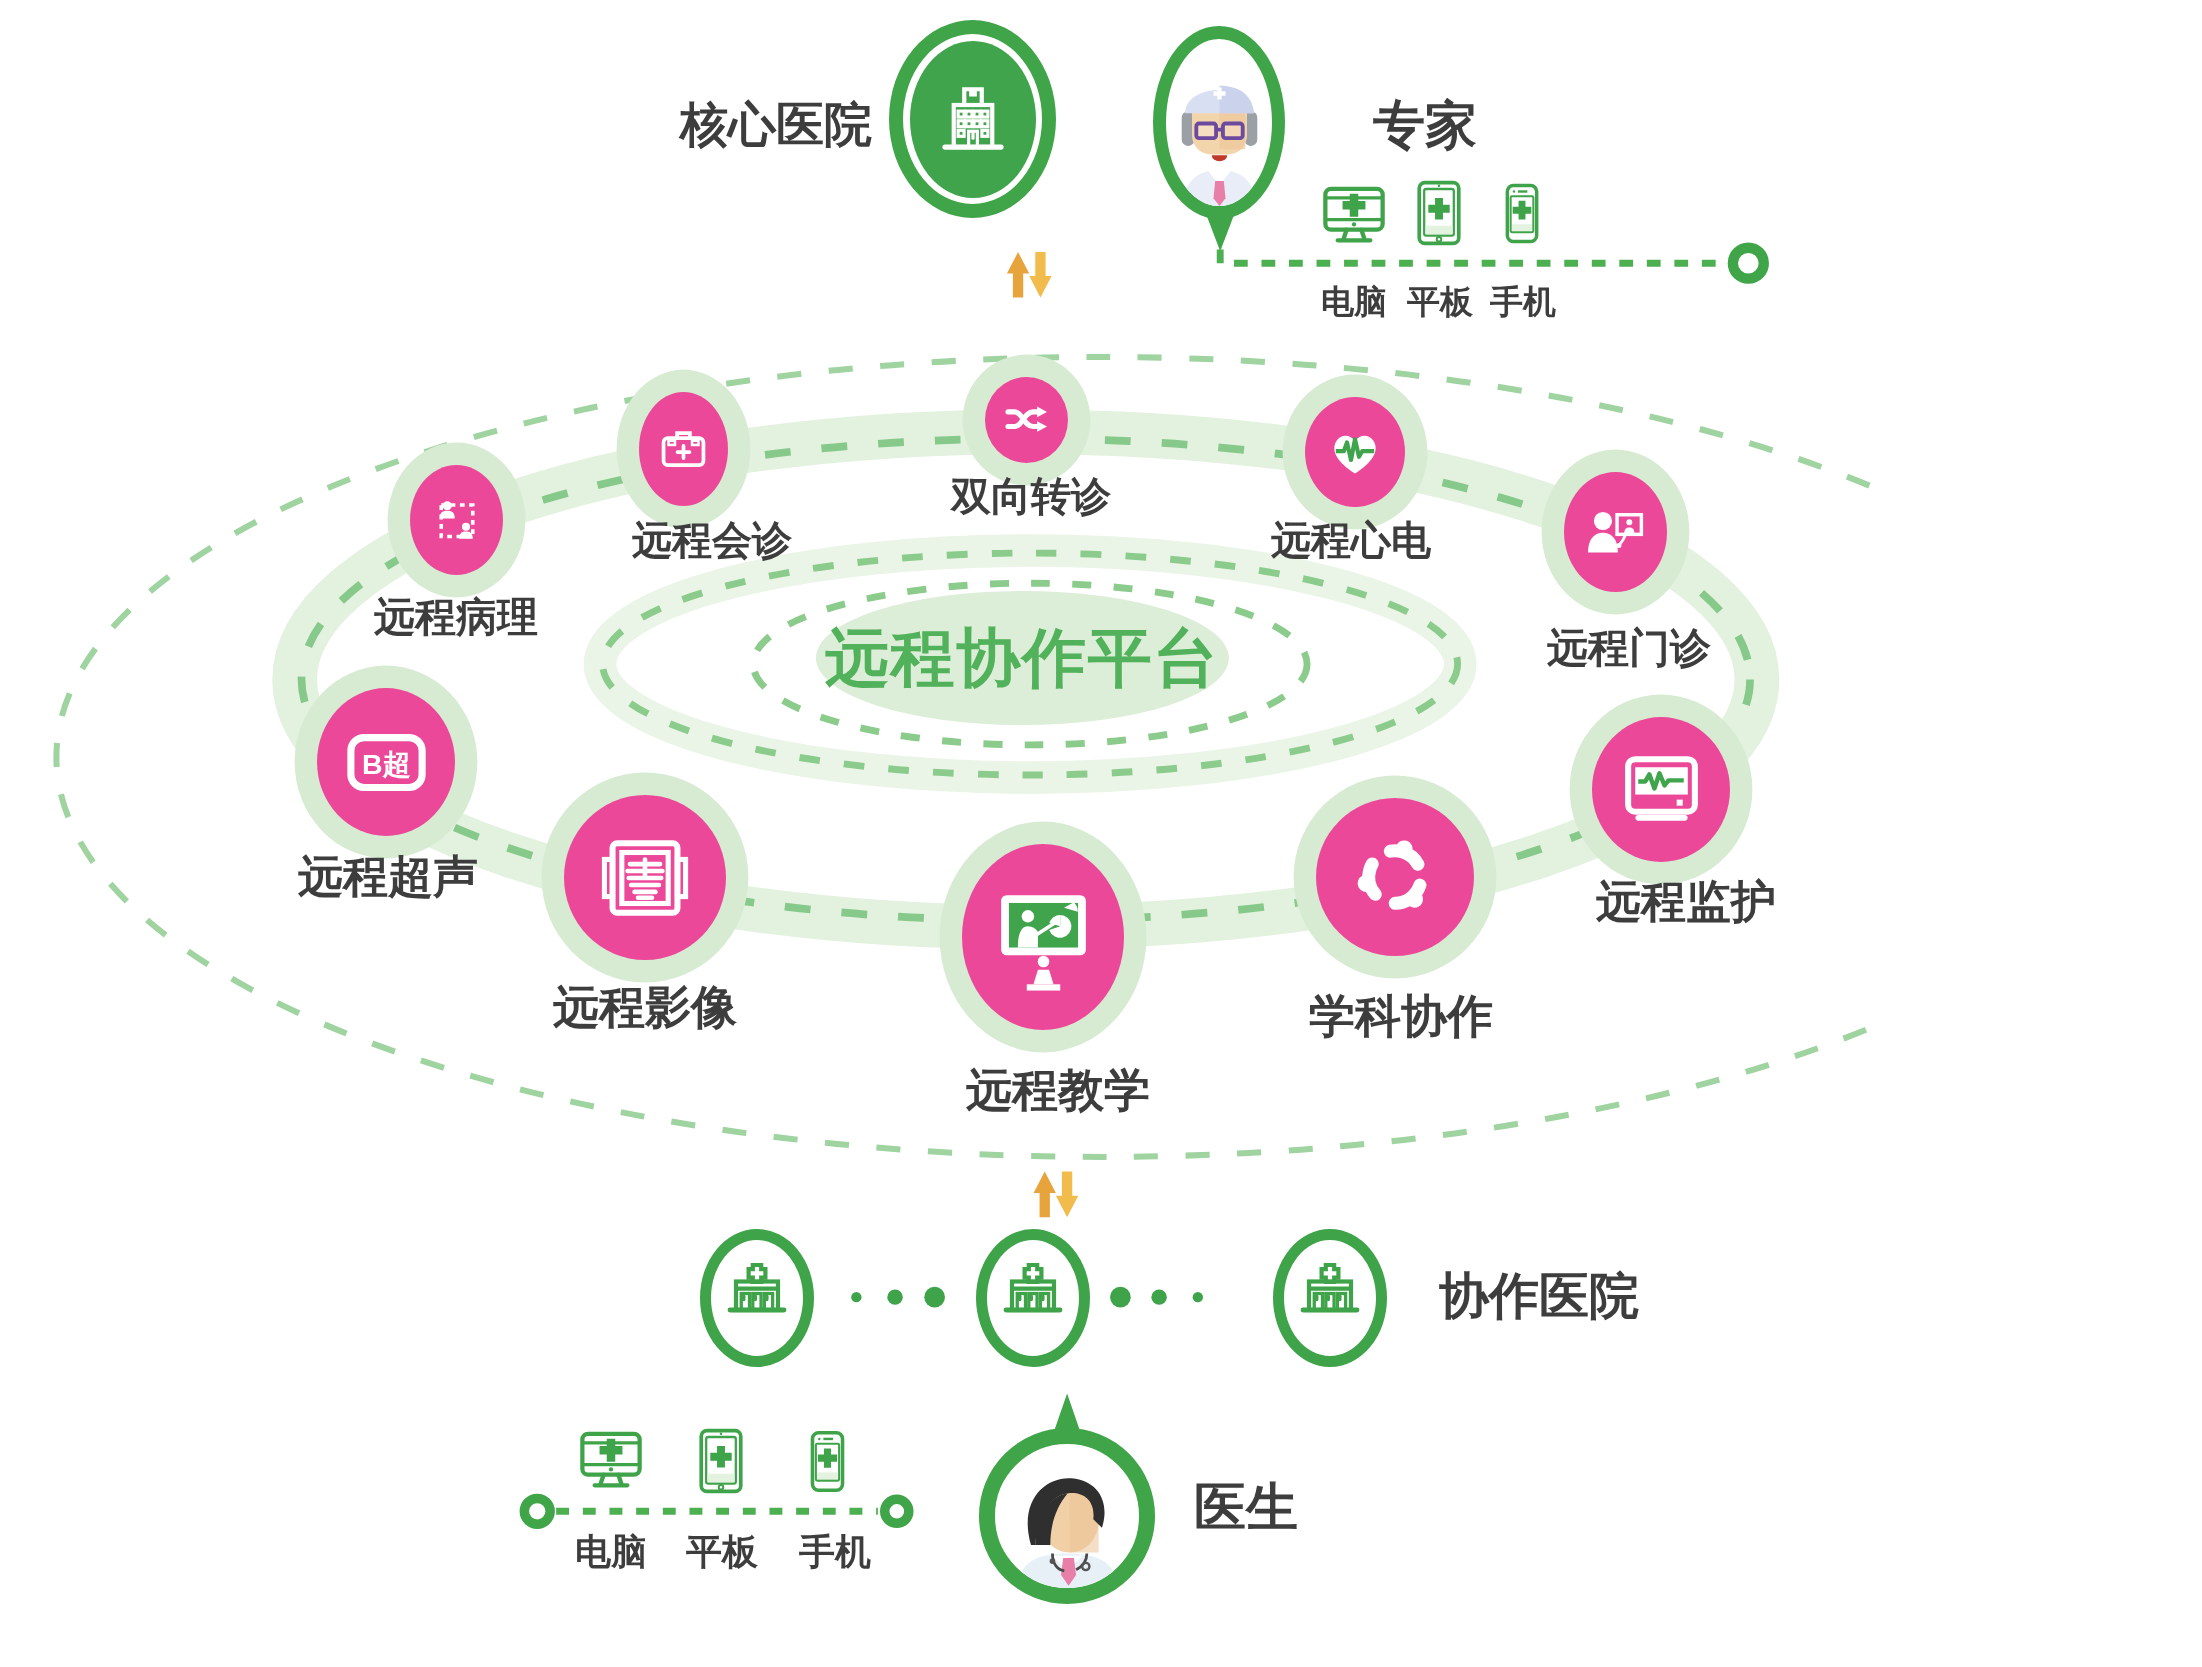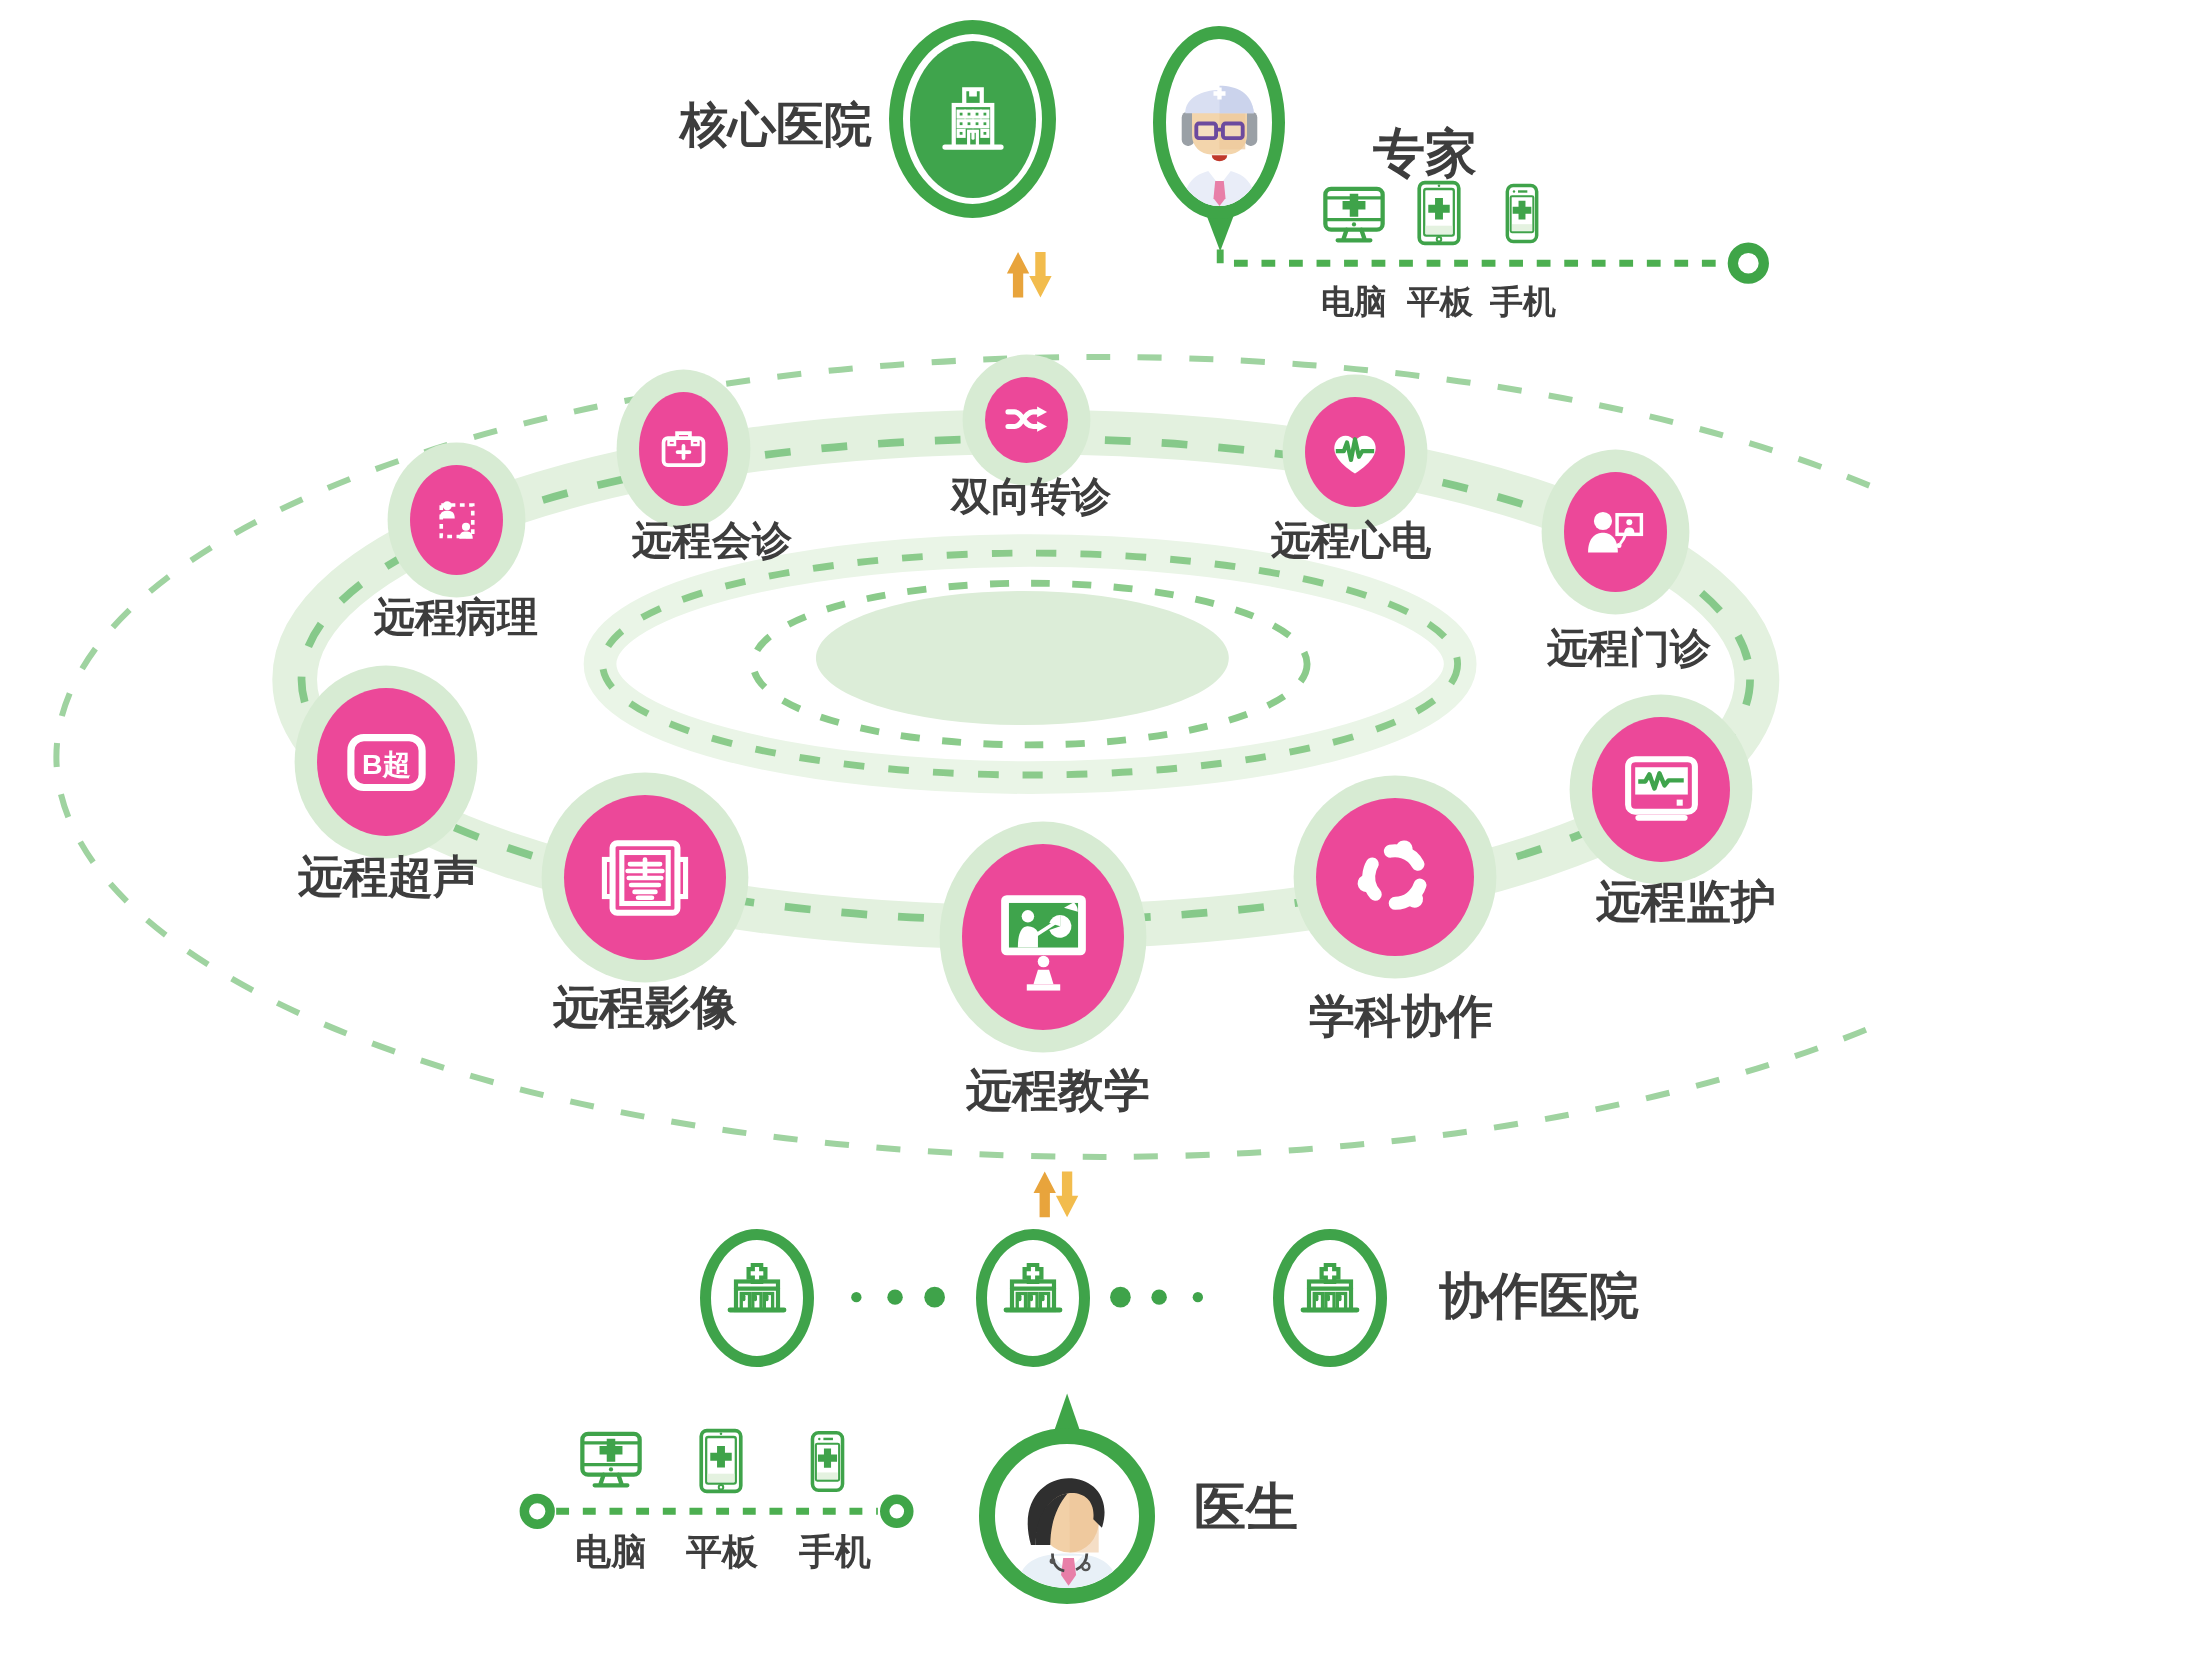--- a/index.html
+++ b/index.html
@@ -109,21 +109,21 @@
         <rect x="64" y="74" width="23" height="17" rx="3"></rect>
       </g>
       <path d="M56 81 H64" stroke="#6C4A9E" stroke-width="4.5"></path>
       <path d="M51 111 A9 7 0 0 0 69 111 Z" fill="#C0392B"></path>
       <path d="M18 170 C18 140 36 128 60 128 C84 128 102 140 102 170 Z" fill="#E9EDF8"></path>
       <path d="M46 128 L60 146 L74 128 Z" fill="#fff"></path>
       <polygon points="55,141 65,141 67,161 60,170 53,161" fill="#E87FA8"></polygon>
     </svg>
   </div>
 
-  <div class="slabel" style="left:1373px;top:91px;font-size:52px;margin-top:28px;">专家</div>
+  <div class="slabel" style="left:1373px;top:91px;font-size:52px;">专家</div>
 
   <svg class="devicon" style="left:1318px;top:179px;" width="72" height="72" viewBox="0 0 44 44">
     <rect x="4.5" y="6" width="35" height="25" rx="3.5" fill="#fff" stroke="#3FA34A" stroke-width="2.6"></rect>
     <path d="M4.5 11.5 H39.5 M4.5 24.8 H39.5" stroke="#3FA34A" stroke-width="2"></path>
     <path d="M19.4 11.2 h5.2 v4.4 h4.4 v5.2 h-4.4 v4.4 h-5.2 v-4.4 h-4.4 v-5.2 h4.4 Z" fill="#3FA34A" transform="translate(0,-2.2)"></path>
     <circle cx="22" cy="27.8" r="1.3" fill="#3FA34A"></circle>
     <path d="M17.5 31 L15.5 37 M26.5 31 L28.5 37 M12 37.5 H32" fill="none" stroke="#3FA34A" stroke-width="2.6" stroke-linecap="round"></path>
   </svg>
   <svg class="devicon" style="left:1415px;top:177px;" width="48" height="72" viewBox="0 0 34 48">
     <rect x="3" y="2.5" width="28" height="43" rx="4" fill="#fff" stroke="#3FA34A" stroke-width="2.6"></rect>
@@ -138,20 +138,21 @@
     <path d="M12 7.5 H19" stroke="#3FA34A" stroke-width="1.8"></path>
       <circle cx="9" cy="7.5" r="0.9" fill="#3FA34A"></circle>
     <rect x="6.5" y="11" width="17" height="27" rx="1" fill="#fff" stroke="#3FA34A" stroke-width="1.5"></rect>
     <rect x="7.5" y="32" width="15" height="5" fill="#E4F2E0"></rect>
     <path d="M12.4 18 h5.2 v4.4 h4.4 v5.2 h-4.4 v4.4 h-5.2 v-4.4 h-4.4 v-5.2 h4.4 Z" fill="#3FA34A" transform="translate(0,-3.5)"></path>
   </svg>
   <div class="nlabel" style="left:1354px;top:280px;font-size:33px;">电脑</div>
   <div class="nlabel" style="left:1440px;top:280px;font-size:33px;">平板</div>
   <div class="nlabel" style="left:1523px;top:280px;font-size:33px;">手机</div>
 
+  <div class="title">远程协作平台</div>
 
   <div class="node" style="left:639px;top:392px;width:89px;height:114px;">
     <svg width="57" height="57" viewBox="0 0 40 40">
       <g fill="none" stroke="#fff" stroke-width="2.6" stroke-linecap="round">
         <rect x="6" y="12" width="28" height="19" rx="3"></rect>
         <path d="M15.5 12 V8.5 H24.5 V12"></path>
         <rect x="9.5" y="13.8" width="4.5" height="3" stroke-width="1.8"></rect>
         <rect x="26" y="13.8" width="4.5" height="3" stroke-width="1.8"></rect>
         <path d="M20 17.5 V26 M15.8 21.8 H24.2"></path>
       </g>

